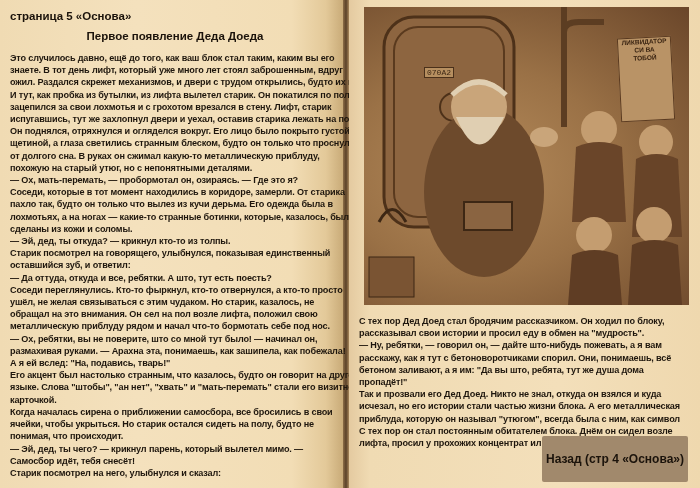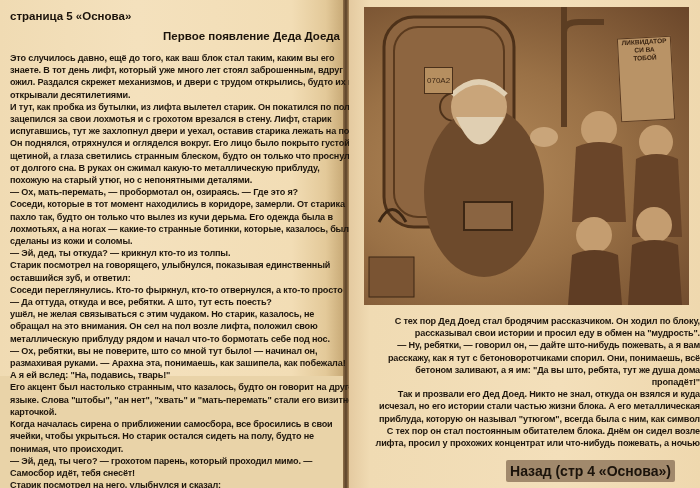--- a/index.html
+++ b/index.html
@@ -1,90 +1,89 @@
 <!DOCTYPE html>
 <html><head>
 <meta charset="utf-8">
 <style>
   * { box-sizing: border-box; margin: 0; padding: 0; }
   html, body { width: 700px; height: 488px; overflow: hidden; background: #e9d3a8; }
   body { font-family: "Liberation Sans", sans-serif; }
   .spread { position: relative; width: 700px; height: 488px; display: flex; }
   .page-left {
-    position: relative; width: 343px; height: 376px;
+    position: relative; width: 343px; height: 488px;
     background: linear-gradient(90deg, #f0dbb3 0%, #f4e1bd 40%, #f2ddb5 85%, #e3c999 95%, #c9ab78 100%);
     padding: 10px 0 0 10px;
   }
   .gutter { width: 6px; height: 488px; background: linear-gradient(90deg, #8d6e47, #5a4128 50%, #a8875a); }
   .page-right {
     position: relative; width: 351px; height: 488px;
     background: linear-gradient(90deg, #e4caa0 0%, #f0dbb3 6%, #f3dfba 60%, #efd8ae 100%);
     padding: 10px 0 0 10px;
   }
   .page-header { font-size: 11.5px; font-weight: bold; color: #1b130b; }
-  .chapter-title { font-size: 11.5px; font-weight: bold; color: #1b130b; text-align: right; width: 330px; margin-top: 8px; margin-bottom: 10px; }
+  .chapter-title { font-size: 11.5px; font-weight: bold; color: #1b130b; text-align: center; width: 330px; margin-top: 8px; margin-bottom: 10px; }
   .body-text { font-size: 9.1px; font-weight: bold; line-height: 12.2px; color: #1e160d; letter-spacing: -0.15px; }
   .body-text p { white-space: nowrap; }
   .illustration {
     position: relative; width: 325px; height: 298px; margin-left: 5px; margin-top: -3px;
     background: radial-gradient(ellipse at 35% 55%, #b48a5a 0%, #9a7146 45%, #7c5634 80%, #6a462a 100%);
     overflow: hidden;
   }
   .illustration svg { position: absolute; left: 0; top: 0; }
-  .plate { position: absolute; left: 60px; top: 60px; font-family: Liberation Sans, sans-serif; font-size: 8px; color: #3d2714; border: 1px solid #4a301a; padding: 8px 2px; background: #b68f60; }
+  .plate { position: absolute; left: 60px; top: 60px; font-family: Liberation Mono, monospace; font-size: 8px; color: #3d2714; border: 1px solid #4a301a; padding: 0 2px; background: #b68f60; }
   .poster { position: absolute; left: 255px; top: 30px; width: 54px; height: 84px; border: 1px solid #5a3a20; background: #b99366; transform: rotate(-3deg); }
   .poster span { display: block; font-size: 6.5px; color: #3a2412; text-align: center; line-height: 8px; font-weight: bold; }
-  .right-text { margin-top: 10px; text-align: right; }
+  .right-text { margin-top: 10px; }
   .back-link {
-    position: absolute; right: 25px; bottom: 6px; font-size: 14px; font-weight: bold; color: #1b130b;
-    background: #a1896c; padding: 3px 4px; border-radius: 2px; cursor: pointer;
+    position: absolute; right: 12px; bottom: 6px; font-size: 12px; font-weight: bold; color: #1b130b;
+    background: #a1896c; padding: 16px 4px; border-radius: 2px; cursor: pointer;
   }
 </style>
 </head>
 <body>
 
 <div class="spread">
   <div class="page-left">
     <div class="page-header">страница 5 «Основа»</div>
     <div class="chapter-title">Первое появление Деда Доеда</div>
     <div class="body-text" id="left-text">
         <p>Это случилось давно, ещё до того, как ваш блок стал таким, каким вы его</p>
         <p>знаете. В тот день лифт, который уже много лет стоял заброшенным, вдруг</p>
         <p>ожил. Раздался скрежет механизмов, и двери с трудом открылись, будто их не</p>
-        <p>открывали десятилетиями.</p>
         <p>И тут, как пробка из бутылки, из лифта вылетел старик. Он покатился по полу,</p>
         <p>зацепился за свои лохмотья и с грохотом врезался в стену. Лифт, старик</p>
         <p>испугавшись, тут же захлопнул двери и уехал, оставив старика лежать на полу.</p>
         <p>Он поднялся, отряхнулся и огляделся вокруг. Его лицо было покрыто густой</p>
         <p>щетиной, а глаза светились странным блеском, будто он только что проснулся</p>
         <p>от долгого сна. В руках он сжимал какую-то металлическую приблуду,</p>
         <p>похожую на старый утюг, но с непонятными деталями.</p>
         <p>— Ох, мать-перемать, — пробормотал он, озираясь. — Где это я?</p>
         <p>Соседи, которые в тот момент находились в коридоре, замерли. От старика</p>
         <p>пахло так, будто он только что вылез из кучи дерьма. Его одежда была в</p>
         <p>лохмотьях, а на ногах — какие-то странные ботинки, которые, казалось, были</p>
         <p>сделаны из кожи и соломы.</p>
         <p>— Эй, дед, ты откуда? — крикнул кто-то из толпы.</p>
         <p>Старик посмотрел на говорящего, улыбнулся, показывая единственный</p>
         <p>оставшийся зуб, и ответил:</p>
+        <p>— Да оттуда, откуда и все, ребятки. А што, тут есть поесть?</p>
         <p>Соседи переглянулись. Кто-то фыркнул, кто-то отвернулся, а кто-то просто</p>
-        <p>— Да оттуда, откуда и все, ребятки. А што, тут есть поесть?</p>
         <p>ушёл, не желая связываться с этим чудаком. Но старик, казалось, не</p>
         <p>обращал на это внимания. Он сел на пол возле лифта, положил свою</p>
         <p>металлическую приблуду рядом и начал что-то бормотать себе под нос.</p>
         <p>— Ох, ребятки, вы не поверите, што со мной тут было! — начинал он,</p>
         <p>размахивая руками. — Арахна эта, понимаешь, как зашипела, как побежала!</p>
         <p>А я ей вслед: "На, подавись, тварь!"</p>
         <p>Его акцент был настолько странным, что казалось, будто он говорит на другом</p>
         <p>языке. Слова "штобы", "ан нет", "хвать" и "мать-перемать" стали его визитной</p>
         <p>карточкой.</p>
         <p>Когда началась сирена о приближении самосбора, все бросились в свои</p>
         <p>ячейки, чтобы укрыться. Но старик остался сидеть на полу, будто не</p>
         <p>понимая, что происходит.</p>
-        <p>— Эй, дед, ты чего? — грохотом парень, который проходил мимо. —</p>
+        <p>— Эй, дед, ты чего? — крикнул парень, который вылетел мимо. —</p>
         <p>Самосбор идёт, тебя снесёт!</p>
         <p>Старик посмотрел на него, улыбнулся и сказал:</p>
       </div>
   </div>
 
   <div class="gutter"></div>
 
   <div class="page-right">
     <div class="illustration">
       <svg width="325" height="298" viewBox="0 0 325 298">

